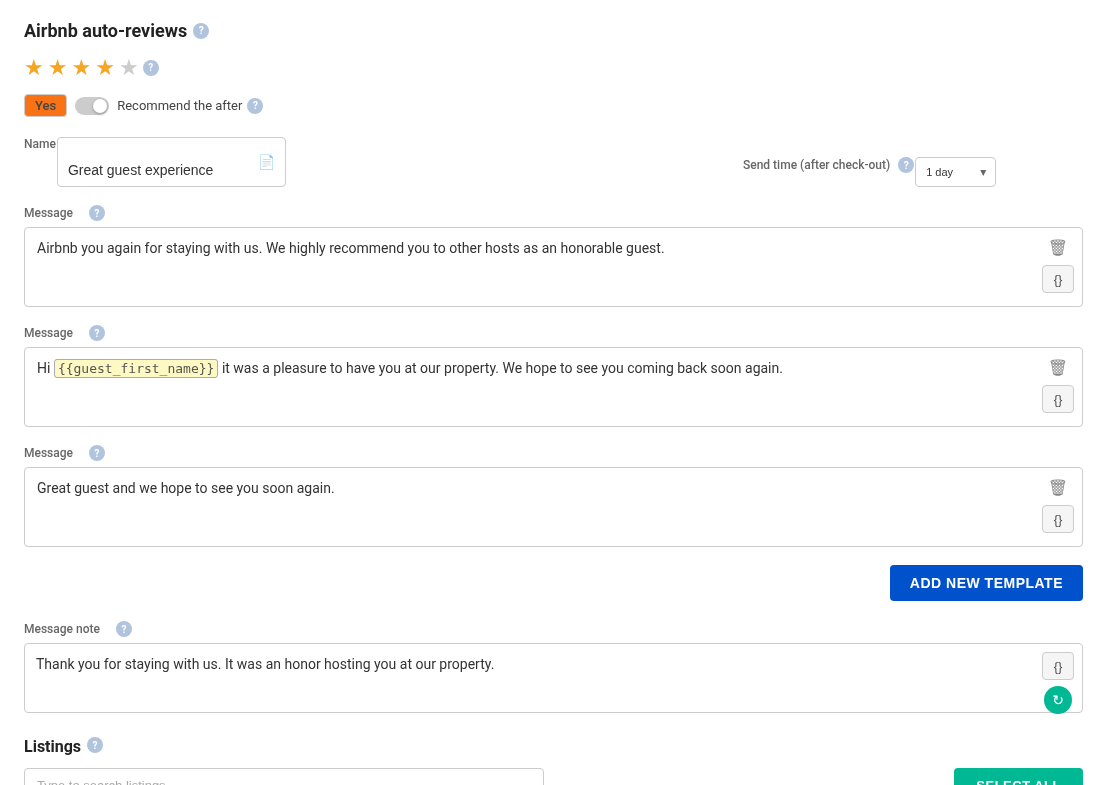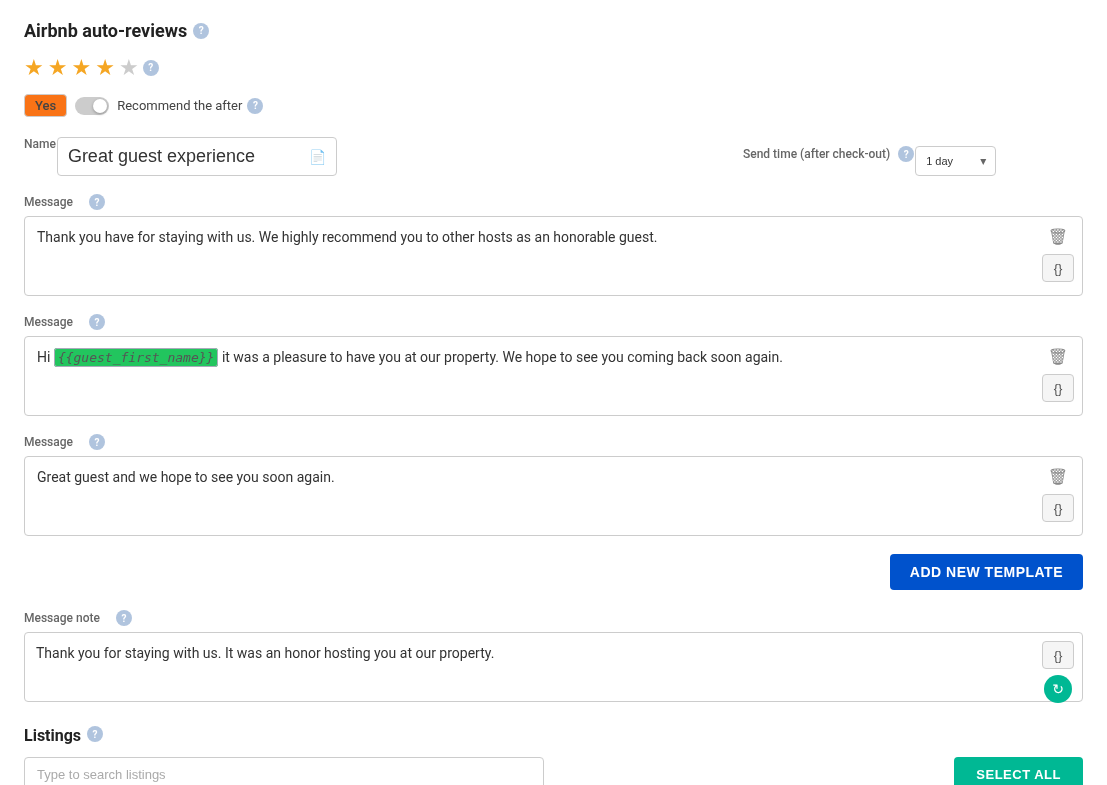--- a/index.html
+++ b/index.html
@@ -106,22 +106,22 @@
     }
     .input-wrapper {
       position: relative;
       display: flex;
       align-items: center;
     }
     .text-input {
       width: 100%;
       border: 1px solid #ccc;
       border-radius: 4px;
-      padding: 8px 36px 8px 10px;
-      font-size: 18px;
+      padding: 24px 36px 8px 10px;
+      font-size: 14px;
       color: #333;
       outline: none;
     }
     .input-icon {
       position: absolute;
       right: 10px;
       color: #999;
       font-size: 14px;
     }
     .select-wrapper {
@@ -195,28 +195,27 @@
     }
     .delete-btn {
       background: none;
       border: none;
       cursor: pointer;
       color: #888;
       font-size: 16px;
       padding: 2px;
     }
     .highlight-tag {
-      background: #22c55e;
+      background: #fef9c3;
       border: 1px solid #aab;
       border-radius: 3px;
       padding: 1px 3px;
       font-family: monospace;
       font-size: 13px;
       color: #555;
-      font-style: italic;
     }
     .add-template-btn {
       display: flex;
       justify-content: flex-end;
       margin-bottom: 20px;
     }
     .btn-primary {
       background: #0052cc;
       color: #fff;
       border: none;
@@ -348,21 +347,21 @@
     </div>
   </div>
 </div>
 
 <div class="message-section">
   <div class="message-label">
     <span>Message</span>
     <span class="info-icon">?</span>
   </div>
   <div class="message-box">
-    <span>Thank you have for staying with us. We highly recommend you to other hosts as an honorable guest.</span>
+    <span>Airbnb you again for staying with us. We highly recommend you to other hosts as an honorable guest.</span>
     <div class="message-actions">
       <button class="delete-btn">🗑</button>
       <button class="curly-btn">{}</button>
     </div>
   </div>
 </div>
 
 <div class="message-section">
   <div class="message-label">
     <span>Message</span>

